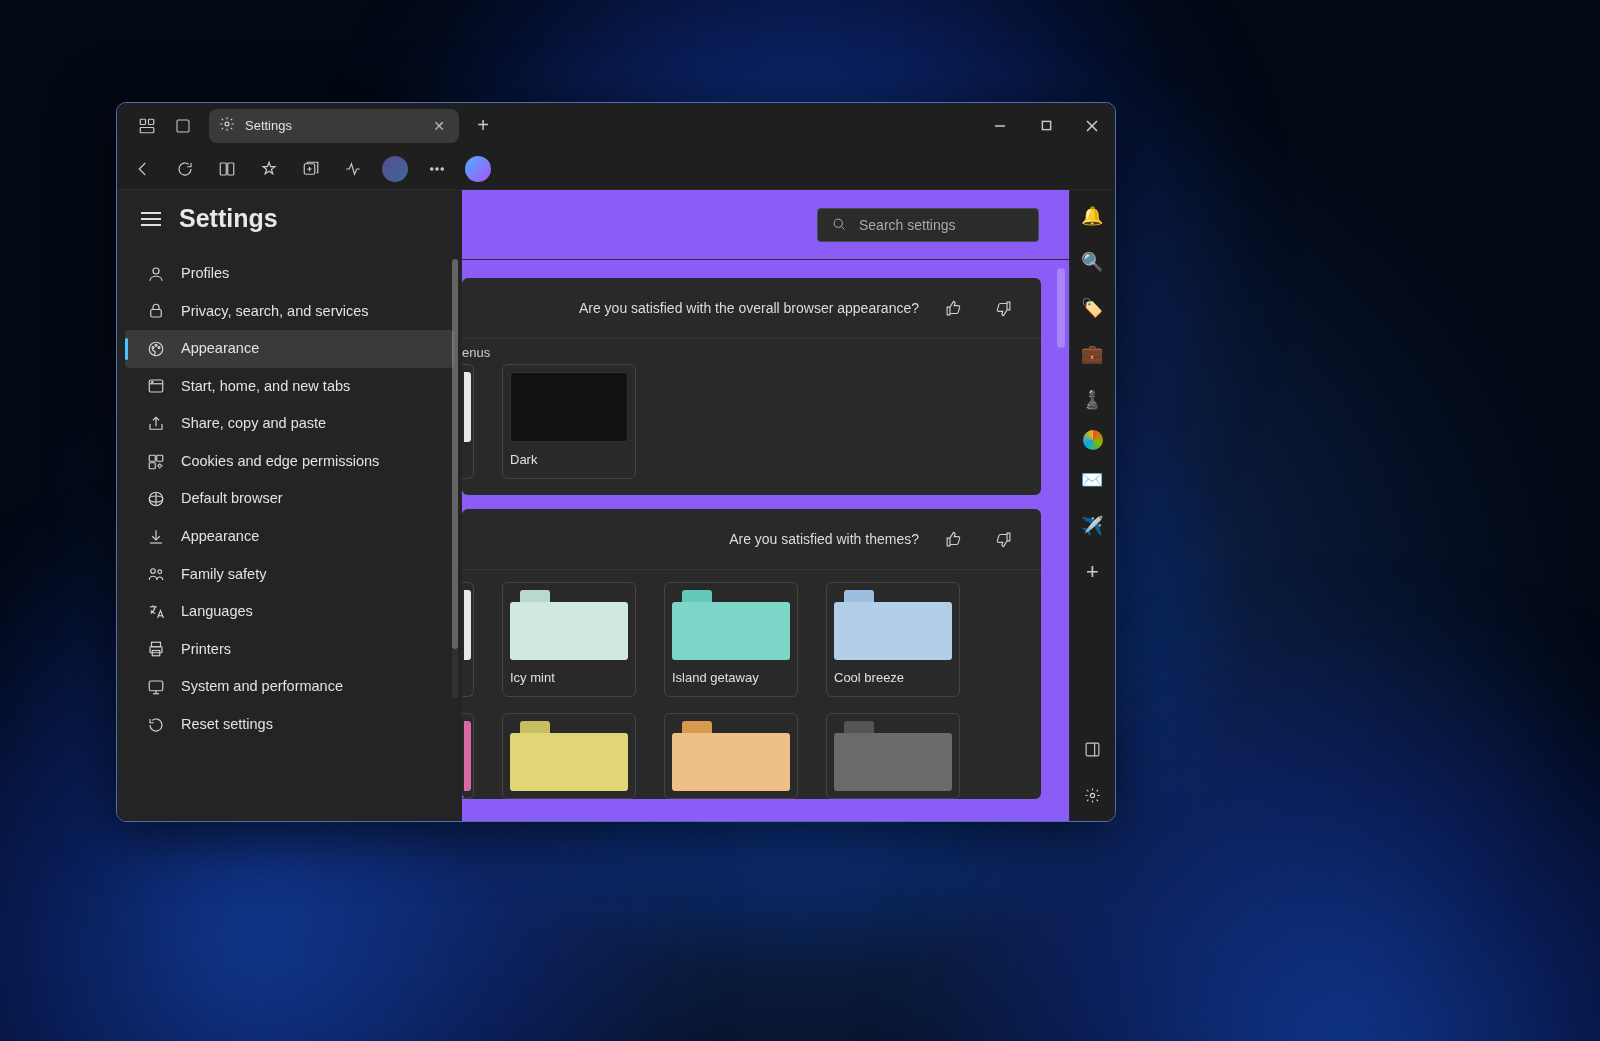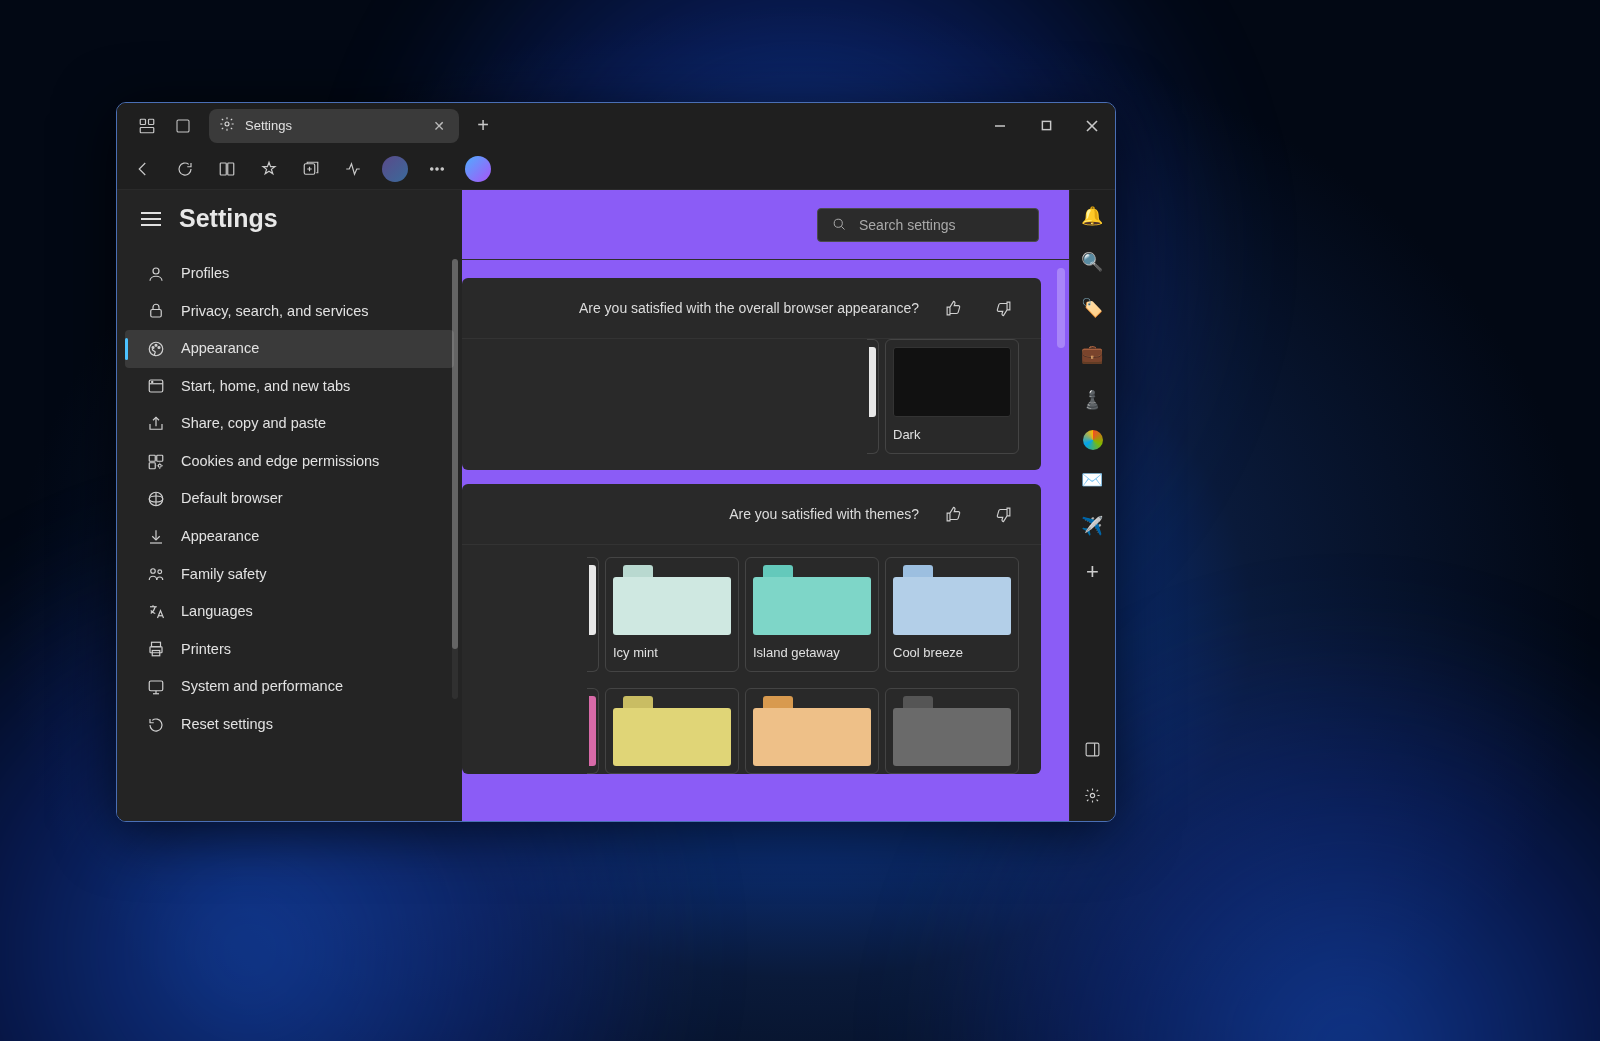--- a/index.html
+++ b/index.html
@@ -264,23 +264,23 @@
     justify-content: flex-end;
     align-items: center;
     padding: 14px 22px;
     gap: 18px;
     color: #dcdcdc;
     font-size: 14px;
     border-bottom: 1px solid #333;
   }
   .thumb-row {
     display: flex;
-    gap: 6px;
+    gap: 28px;
     padding: 0 22px 16px 0;
-    justify-content: flex-end;
+    justify-content: flex-start;
   }
   .card {
     width: 134px;
     border: 1px solid #444;
     border-radius: 6px;
     padding: 7px;
     display: flex;
     flex-direction: column;
     gap: 10px;
   }
@@ -600,20 +600,21 @@
                 <svg width="17" height="17" viewBox="0 0 24 24">
                     <path d="M7 10v11H3V10zM7 10l5-8c1.5 0 2.5 1.5 2 3l-1 3h6c1 0 2 1 1.7 2.2l-2 7c-.3 1-1.2 1.8-2.3 1.8H7"></path>
                   </svg>
               </div>
               <div class="thumbbtn">
                 <svg width="17" height="17" viewBox="0 0 24 24" style="transform:rotate(180deg)">
                     <path d="M7 10v11H3V10zM7 10l5-8c1.5 0 2.5 1.5 2 3l-1 3h6c1 0 2 1 1.7 2.2l-2 7c-.3 1-1.2 1.8-2.3 1.8H7"></path>
                   </svg>
               </div>
             </div>
+            <div style="padding:6px 0 4px 0; color:#ccc; font-size:13px;">enus</div>
             <div class="thumb-row">
               <div class="partial-card">
                 <div class="preview" style="background:#e8e8e8;"></div>
               </div>
               <div class="card">
                 <div class="preview" style="background:#111;border:1px solid #333;"></div>
                 <div class="cap">Dark</div>
               </div>
             </div>
           </div>

